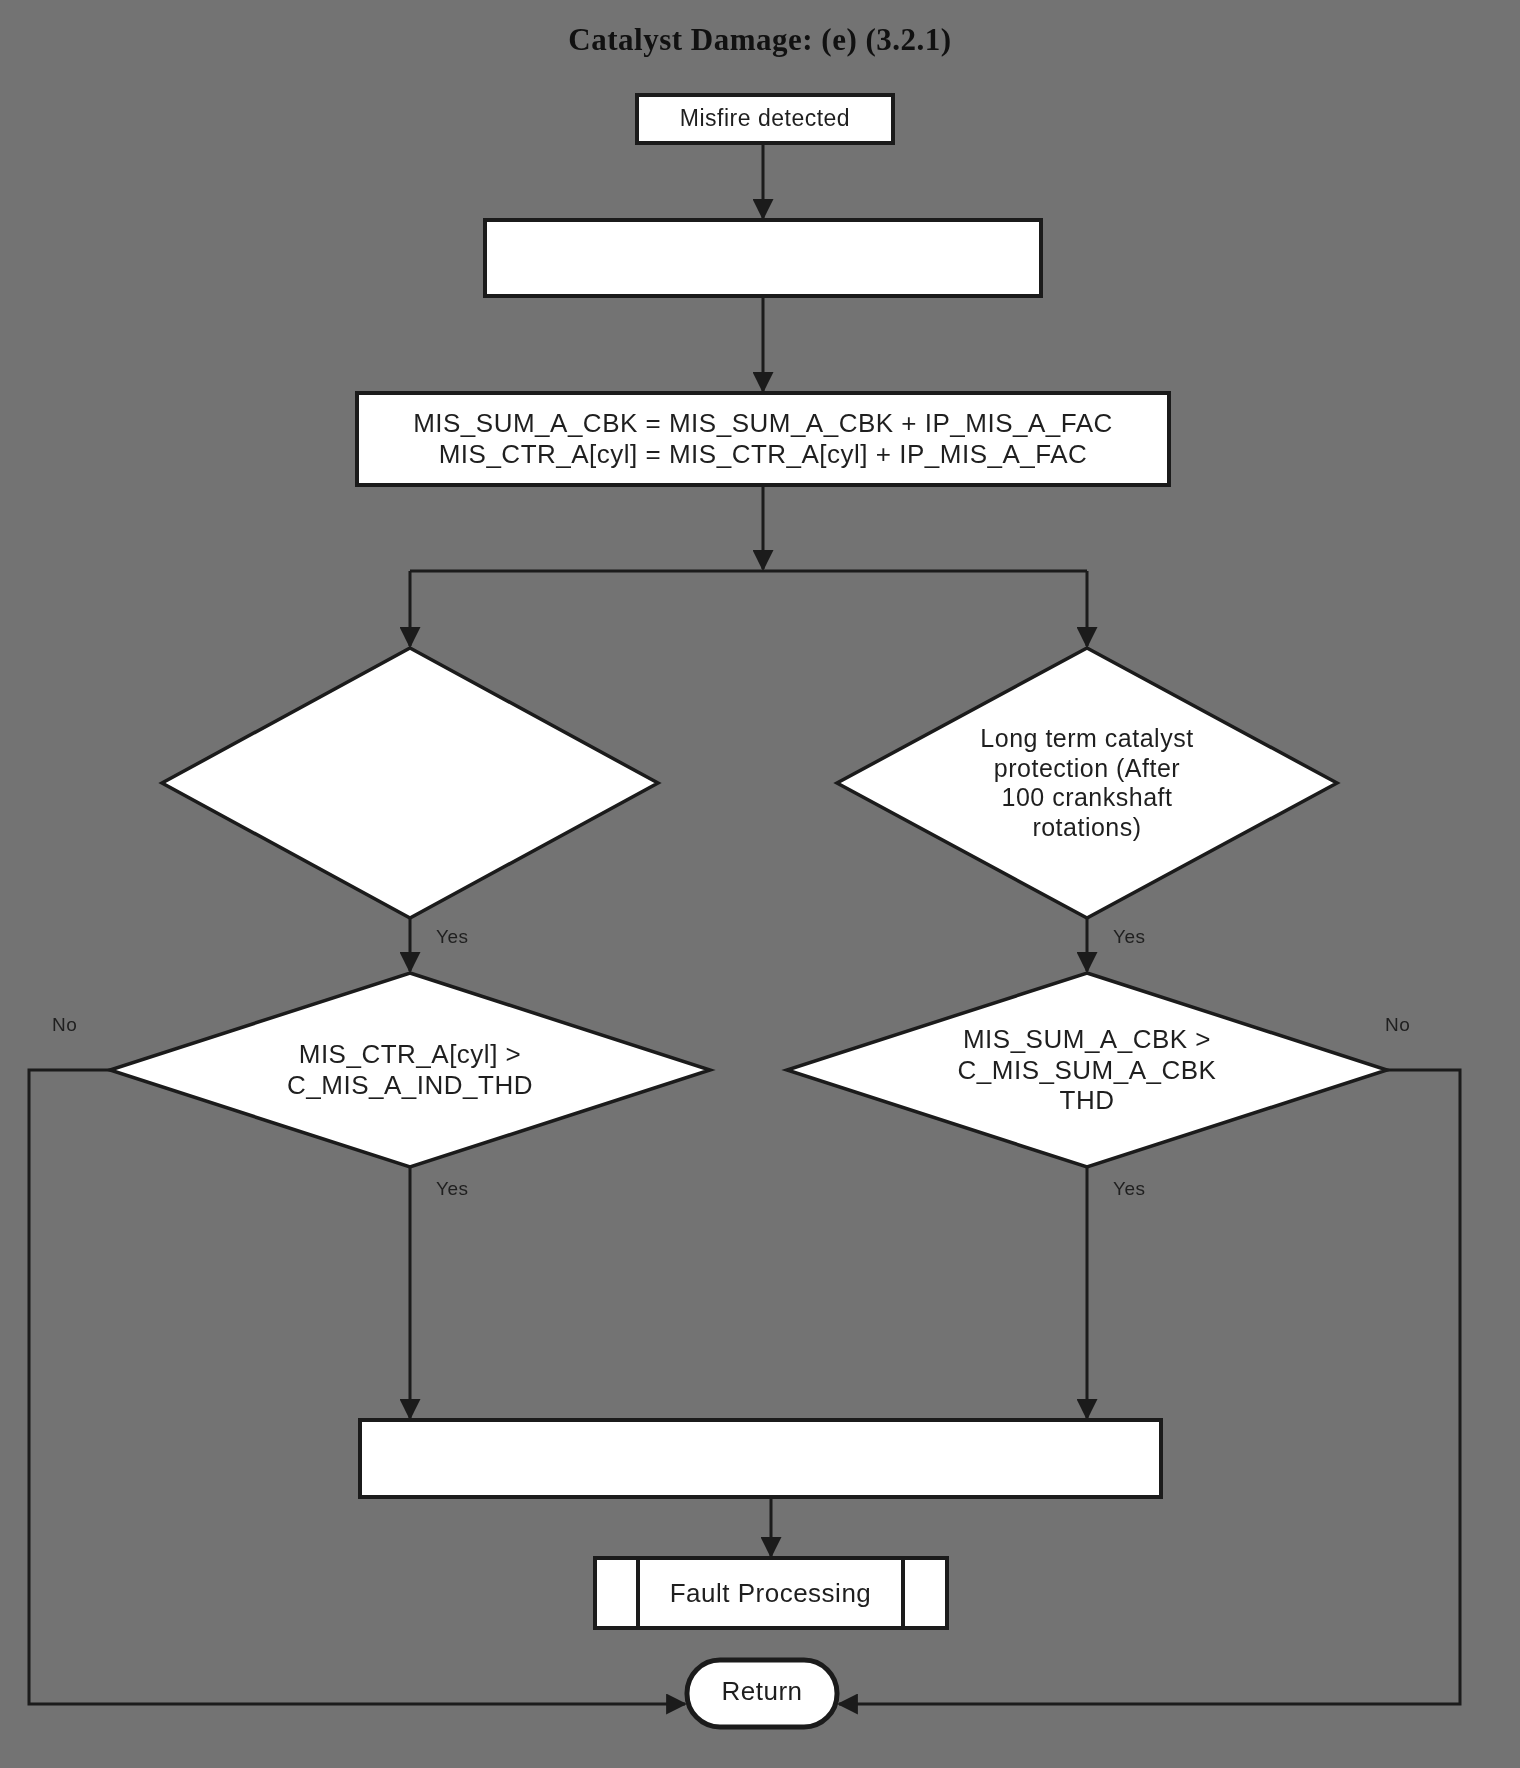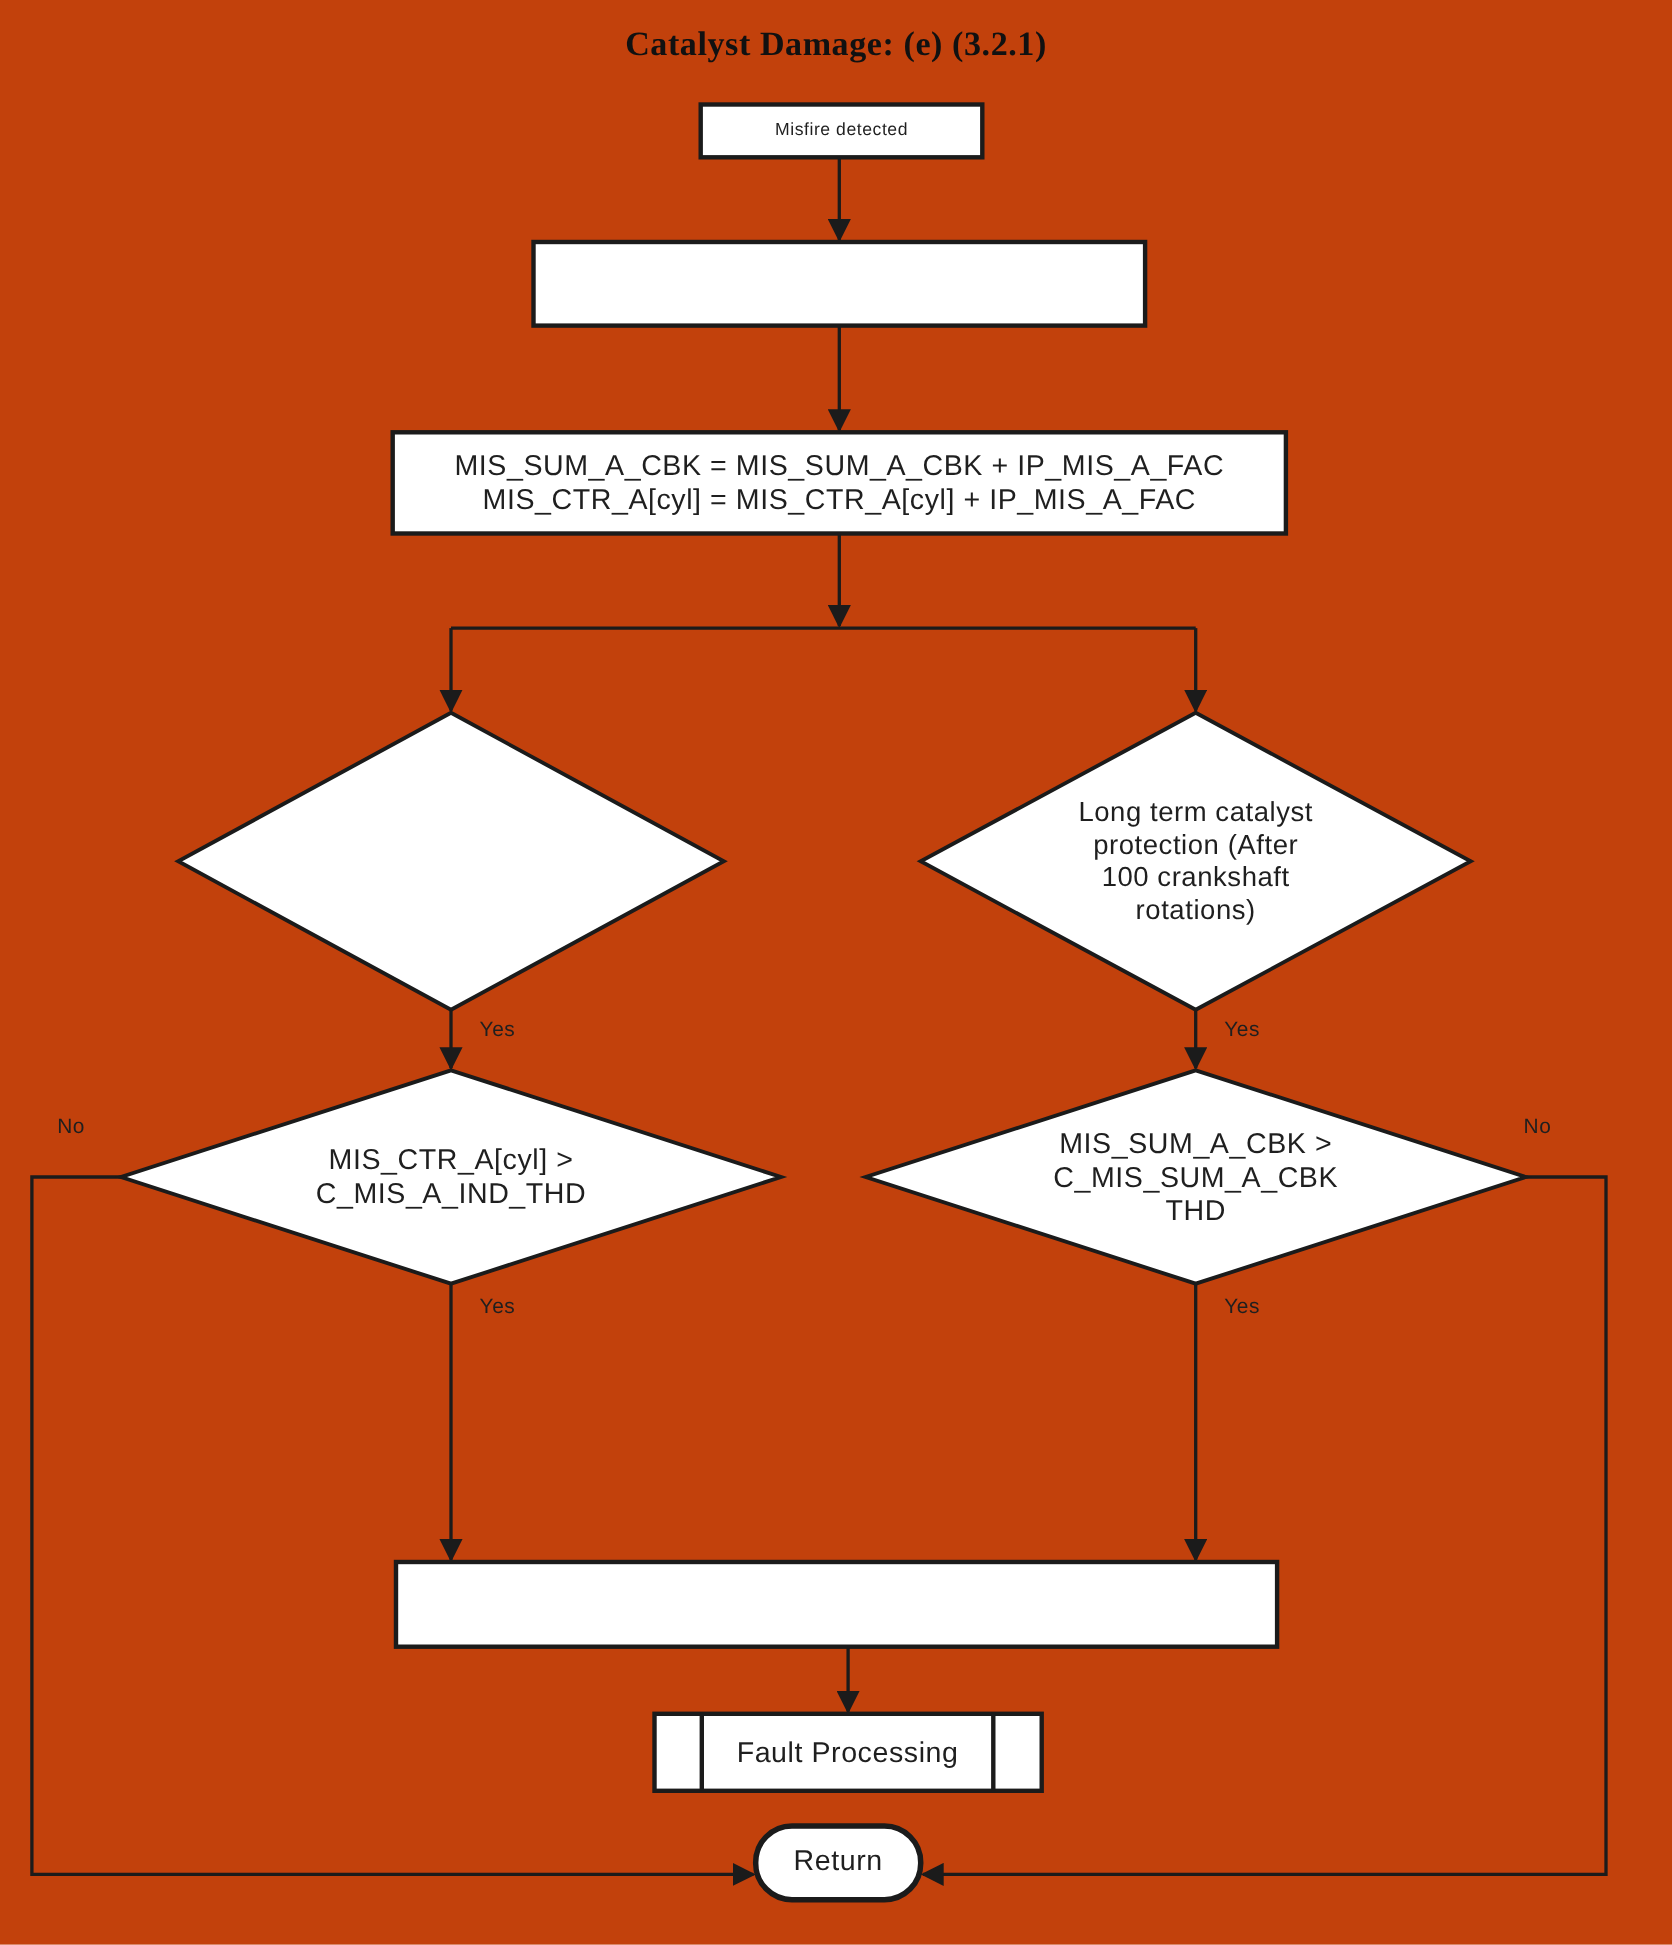--- a/index.html
+++ b/index.html
@@ -1,19 +1,19 @@
 <!DOCTYPE html>
 <html><head>
 <meta charset="utf-8">
 <style>
   html,body{margin:0;padding:0;background:#ffffff;}
   .page{
     position:relative;
     width:1520px;height:1768px;
-    background:#c2410c;
+    background:#737373;
     font-family:"Liberation Sans", sans-serif;
     color:#1b1b1b;
     overflow:hidden;
   }
   svg.wires{position:absolute;left:0;top:0;}
   .txt{
     position:absolute;
     display:flex;align-items:center;justify-content:center;
     text-align:center;
     font-size:26px;line-height:1.18;
@@ -73,21 +73,21 @@
 
     <rect x="360" y="1420" width="801" height="77" fill="#ffffff" stroke="#1b1b1b" stroke-width="4"></rect>
 
     <rect x="595" y="1558" width="352" height="70" fill="#ffffff" stroke="#1b1b1b" stroke-width="4"></rect>
     <line x1="638" y1="1558" x2="638" y2="1628" stroke="#1b1b1b" stroke-width="4"></line>
     <line x1="903" y1="1558" x2="903" y2="1628" stroke="#1b1b1b" stroke-width="4"></line>
 
     <rect x="687" y="1660" width="150" height="67" rx="33" ry="33" fill="#ffffff" stroke="#1b1b1b" stroke-width="5"></rect>
   </svg>
 
-  <div class="txt" style="left:637px;top:95px;width:256px;height:48px;font-size:16px;">Misfire detected</div>
+  <div class="txt" style="left:637px;top:95px;width:256px;height:48px;font-size:23px;">Misfire detected</div>
 
 
   <div class="txt" style="left:357px;top:393px;width:812px;height:92px;">MIS_SUM_A_CBK = MIS_SUM_A_CBK + IP_MIS_A_FAC
 MIS_CTR_A[cyl] = MIS_CTR_A[cyl] + IP_MIS_A_FAC</div>
 
 
   <div class="txt" style="left:887px;top:718px;width:400px;height:130px;font-size:25px;">Long term catalyst
 protection (After
 100 crankshaft
 rotations)</div>

